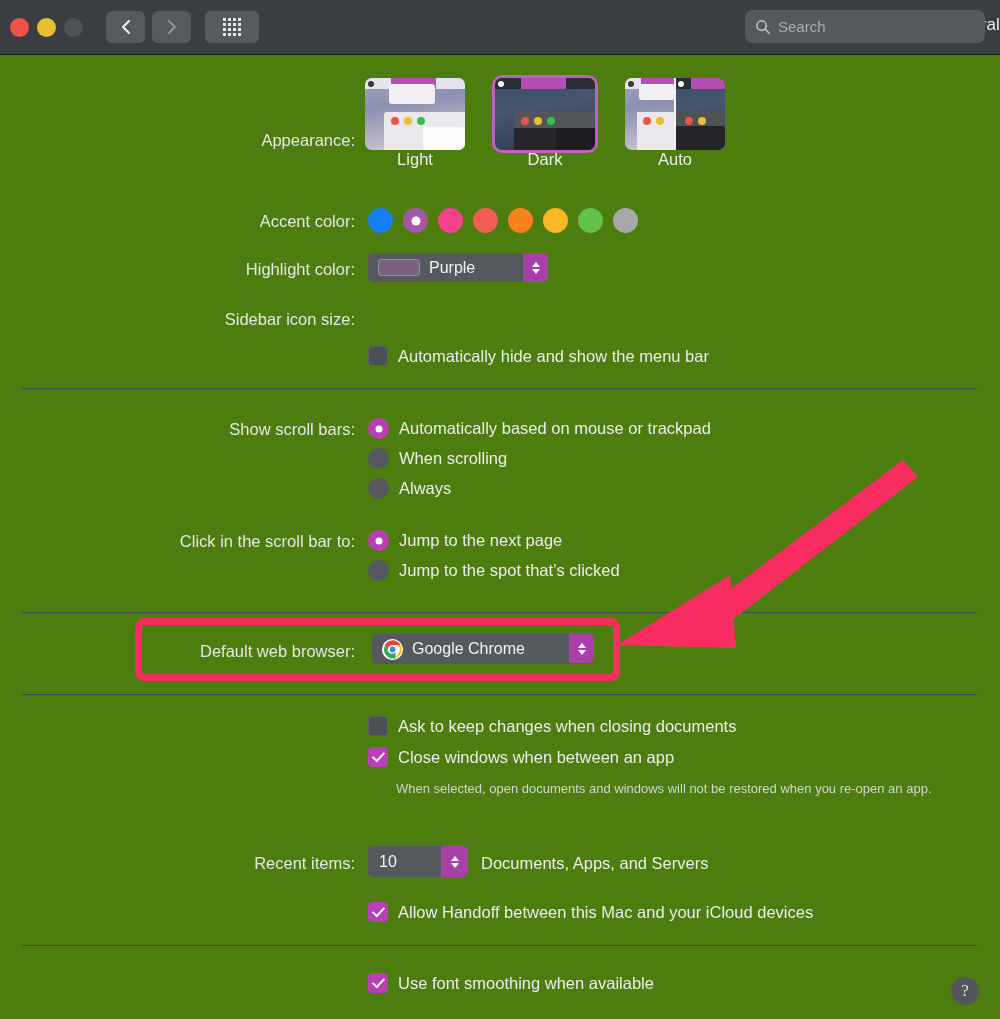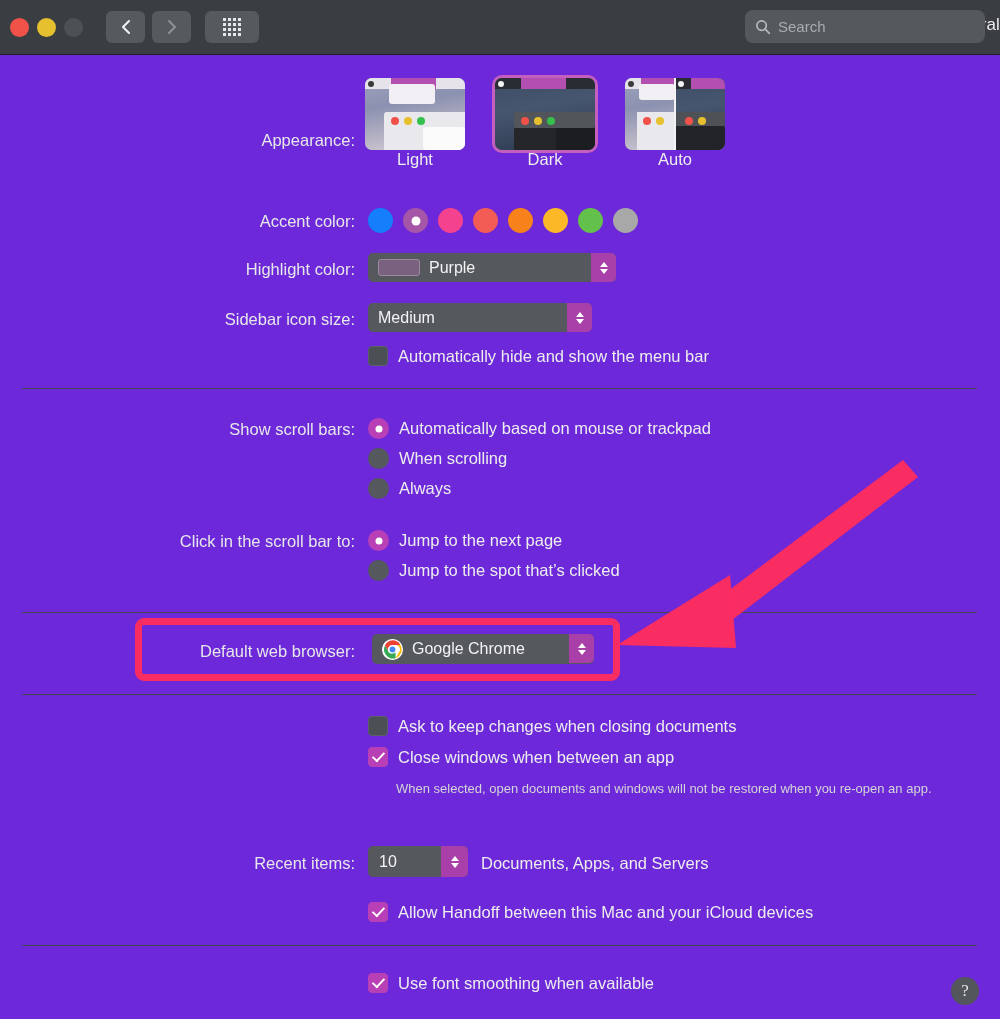--- a/index.html
+++ b/index.html
@@ -44,21 +44,21 @@
   }
 
   .searchbox{
     position:absolute; right:15px; top:10px; width:240px; height:33px;
     background:#55595e; border-radius:8px; display:flex; align-items:center;
     padding-left:10px; gap:7px;
   }
   .searchbox .ph{ font-size:15px; color:#a9adb1; }
 
   
-  .content{ position:absolute; left:0; top:55px; width:1000px; height:964px; background:#6d28d9; }
+  .content{ position:absolute; left:0; top:55px; width:1000px; height:964px; background:#4d7c0f; }
   .rowlabel{
     text-align:right; font-size:16.5px; color:#e6e7e8; white-space:nowrap;
   }
 
   .sep{ position:absolute; left:22px; width:955px; height:1px; background:#43474b; }
 
   
   .appearance-group{ position:absolute; left:365px; top:23px; display:flex; gap:30px; }
   .appearance-item{ width:100px; text-align:center; }
   .thumb{
@@ -281,37 +281,30 @@
       </span>
     <span class="swatch" style="background:#f4428e"></span>
     <span class="swatch" style="background:#f35b55"></span>
     <span class="swatch" style="background:#f7821b"></span>
     <span class="swatch" style="background:#fcb827"></span>
     <span class="swatch" style="background:#63c14b"></span>
     <span class="swatch" style="background:#a8a8a8"></span>
   </div>
 
   <div class="rowlabel" style="left:140px; top:205px; position:absolute; width:215px;">Highlight color:</div>
-  <div class="popup" style="left:368px; top:198px; width:248px;">
+  <div class="popup" style="left:368px; top:198px; width:180px;">
     <span class="hl-swatch"></span>
     <span>Purple</span>
     <span class="stepper">
       <span class="chev up"></span>
         <span class="chev dn"></span>
     </span>
   </div>
 
   <div class="rowlabel" style="left:140px; top:255px; position:absolute; width:215px;">Sidebar icon size:</div>
-  <div class="popup" style="left:368px; top:248px; width:224px;">
-    <span>Medium</span>
-    <span class="stepper">
-      <span class="chev up"></span>
-        <span class="chev dn"></span>
-    </span>
-  </div>
 
   <div class="cbrow" style="left:368px; top:291px;">
     <span class="cb"></span>
     <span class="cblabel">Automatically hide and show the menu bar</span>
   </div>
 
   <div class="sep" style="top:333px;"></div>
 
   <div class="rowlabel" style="left:140px; top:365px; position:absolute; width:215px;">Show scroll bars:</div>
   <div class="cbrow" style="left:368px; top:363px;">

